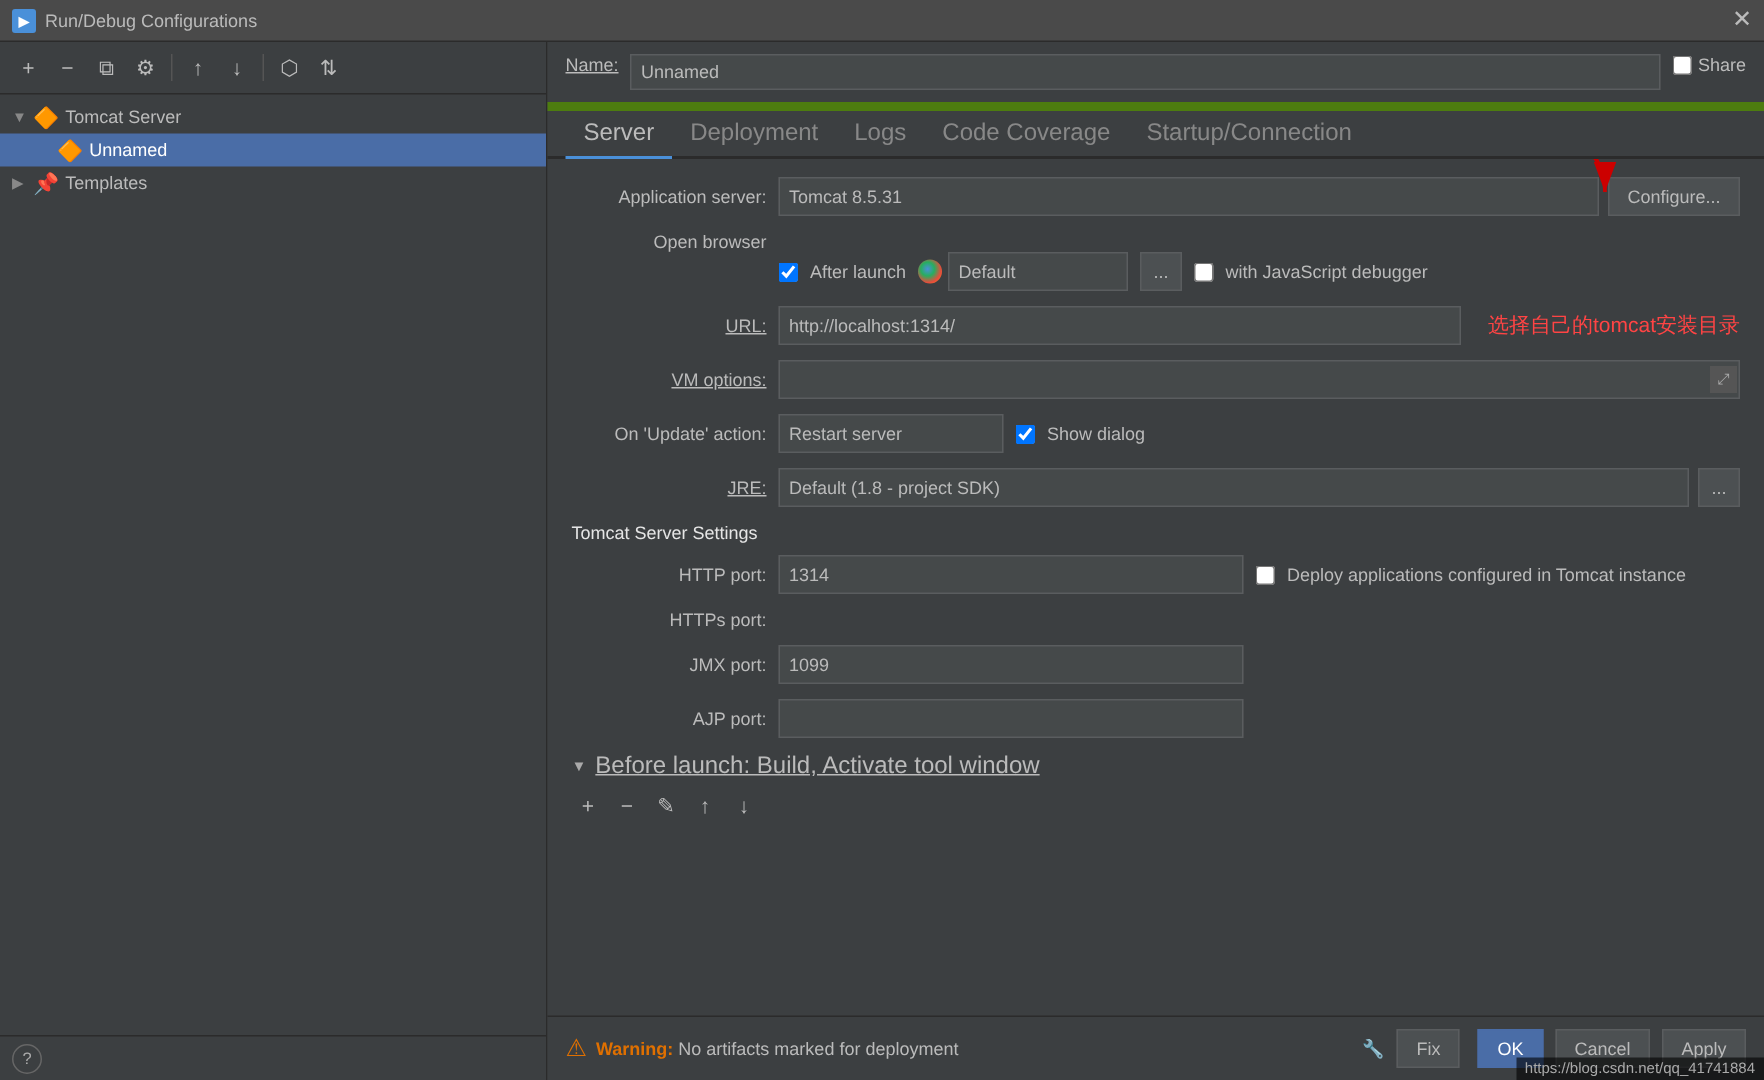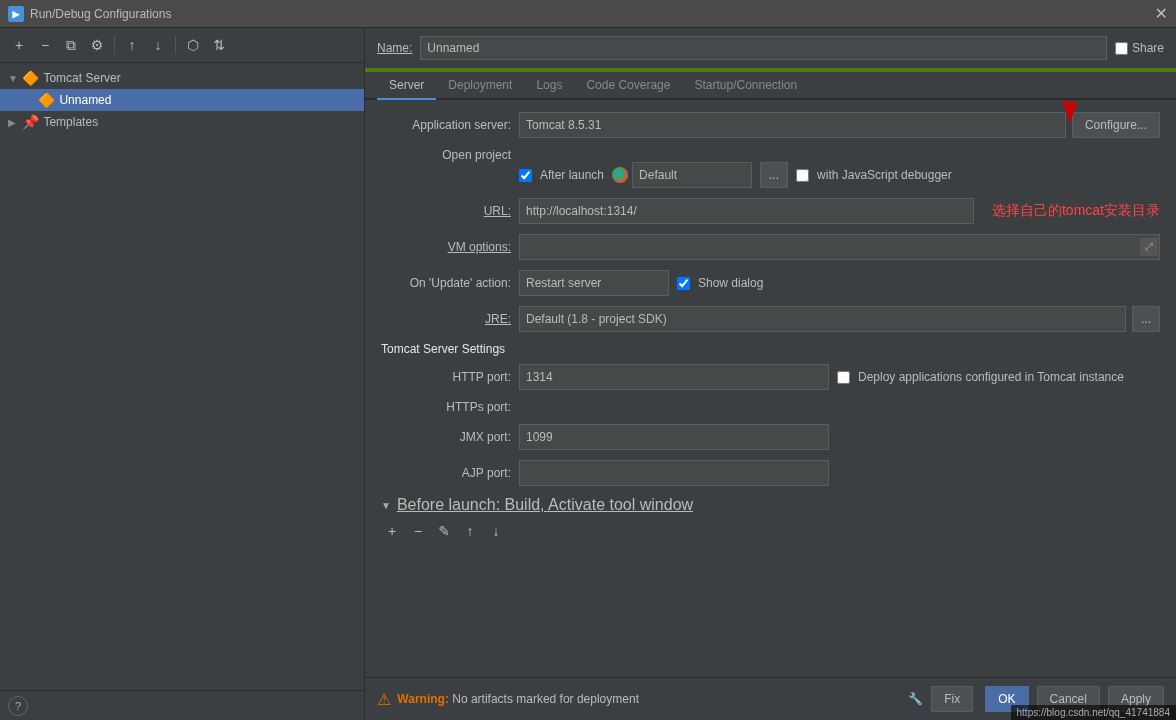--- a/index.html
+++ b/index.html
@@ -57,43 +57,43 @@
 
     
     .right-panel {
       flex: 1;
       background: #3c3f41;
       display: flex; flex-direction: column;
     }
 
     
     .top-row {
-      display: flex; align-items: center; padding: 8px 12px;
-      border-bottom: 4px solid #4d7c0f;
+      display: flex; align-items: flex-start; padding: 8px 12px;
+      border-bottom: 6px solid #4d7c0f;
       gap: 8px;
     }
     .name-label { color: #bbbbbb; font-size: 12px; text-decoration: underline; }
     .name-input {
       flex: 1; height: 24px;
       background: #45494a; border: 1px solid #5a5d5f;
       color: #bbbbbb; padding: 0 6px; font-size: 12px;
       outline: none;
     }
     .share-container { display: flex; align-items: center; gap: 4px; }
     .share-checkbox { width: 13px; height: 13px; }
 
     
     .tabs-bar {
       display: flex; align-items: flex-end;
       padding: 0 12px;
       border-bottom: 2px solid #2b2b2b;
       gap: 0;
     }
     .tab {
-      padding: 6px 12px; font-size: 12px; cursor: pointer;
+      padding: 6px 12px; font-size: 16px; cursor: pointer;
       color: #888; border-bottom: 2px solid transparent; margin-bottom: -2px;
     }
     .tab.active { color: #bbbbbb; border-bottom: 2px solid #4a90d9; }
 
     
     .content-area {
       flex: 1; overflow-y: auto; padding: 12px 16px;
     }
 
     .form-row {
@@ -273,21 +273,21 @@
                 <marker id="arrowhead" markerWidth="8" markerHeight="6" refX="8" refY="3" orient="auto">
                   <polygon points="0 0, 8 3, 0 6" fill="#cc0000"></polygon>
                 </marker>
               </defs>
               <path d="M 10 5 Q 50 5 50 40" stroke="#cc0000" stroke-width="2.5" fill="none" marker-end="url(#arrowhead)"></path>
             </svg>
           </div>
         </div>
 
         <div style="display:flex; align-items:center; margin-bottom:10px; gap:8px; position:relative;">
-          <span class="form-label">Open project</span>
+          <span class="form-label">Open browser</span>
         </div>
 
         <div class="form-row" style="margin-top:-10px;">
           <span class="form-label"></span>
           <div style="display:flex; align-items:center; gap:8px; flex:1;">
             <input type="checkbox" class="cb" checked="" style="">
             <span>After launch</span>
             <div style="display:flex; align-items:center; gap:4px;">
               <div class="browser-icon"></div>
               <select class="select-field" style="width:120px; flex:none;">

